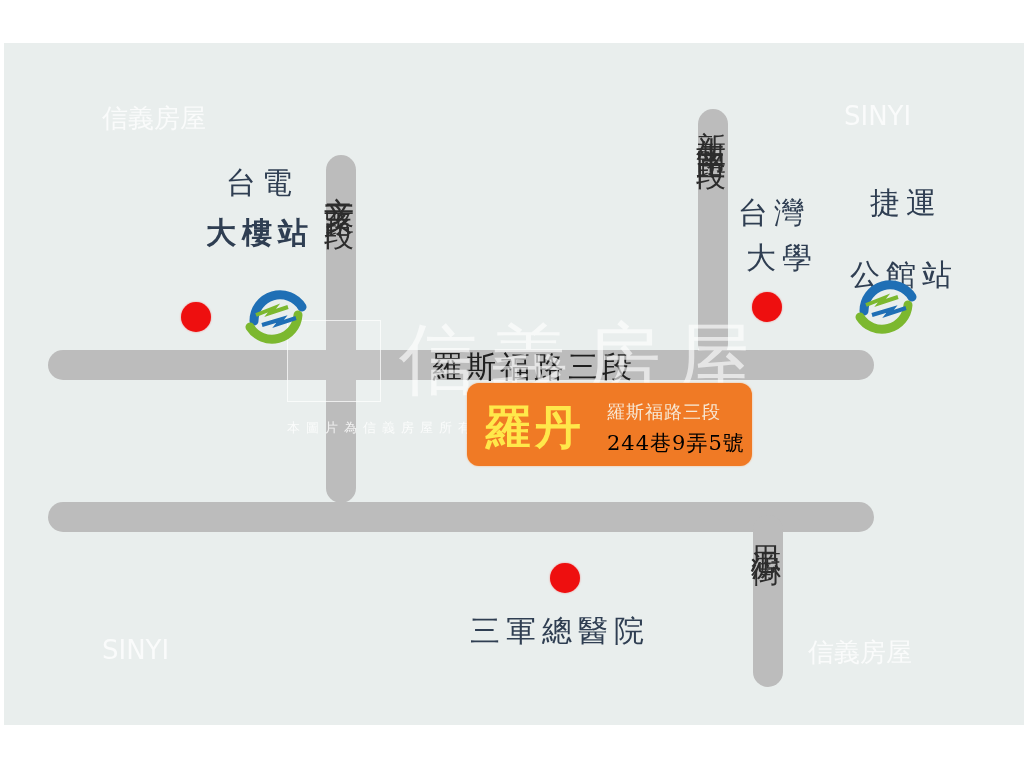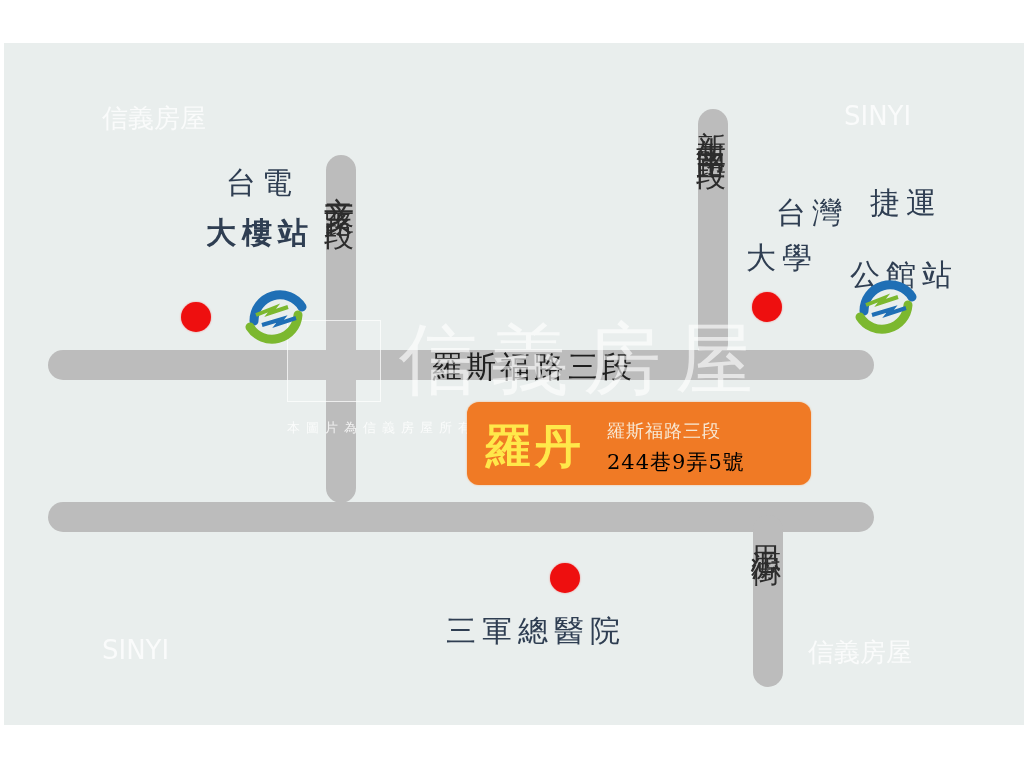--- a/index.html
+++ b/index.html
@@ -11,21 +11,21 @@
          font-size:30px;letter-spacing:6px;line-height:1;}
   .label{position:absolute;color:#2f3e52;font-size:30px;letter-spacing:6px;line-height:1.3;white-space:nowrap;}
   .dot{position:absolute;width:30px;height:30px;border-radius:50%;background:#ee0f0f;box-shadow:0 0 2px #f08080;}
   .mrt{position:absolute;width:72px;height:72px;}
   .wm{position:absolute;color:rgba(255,255,255,0.75);font-family:"DejaVu Sans","Liberation Sans",sans-serif;font-size:26px;}
   .bigwm{position:absolute;left:395px;top:265px;color:rgba(255,255,255,0.62);font-family:"DejaVu Sans","Liberation Sans",sans-serif;
          font-size:78px;letter-spacing:14px;white-space:nowrap;}
   .wmbox{position:absolute;left:283px;top:277px;width:92px;height:80px;border:1px solid rgba(255,255,255,0.7);background:rgba(255,255,255,0.12);}
   .wmline{position:absolute;left:283px;top:376px;color:rgba(255,255,255,0.8);font-family:"DejaVu Sans","Liberation Sans",sans-serif;
           font-size:13px;letter-spacing:6px;white-space:nowrap;}
-  .target{position:absolute;left:463px;top:359px;width:344px;height:83px;background:#f07a25;border-radius:12px;
+  .target{position:absolute;left:463px;top:340px;width:285px;height:83px;background:#f07a25;border-radius:12px;
           box-shadow:0 0 2px #f5b07a;}
   .target .name{position:absolute;left:18px;top:14px;color:#ffe84a;font-size:46px;font-weight:bold;letter-spacing:4px;}
   .target .addr1{position:absolute;left:140px;top:17px;color:#f7e8d4;font-size:18px;letter-spacing:1px;}
   .target .addr2{position:absolute;left:140px;top:46px;color:#000000;font-size:21px;letter-spacing:1px;}
   .roadlabel{position:absolute;color:#1f1f1f;font-size:30px;letter-spacing:4px;white-space:nowrap;}
 </style>
 </head>
 <body>
 
 <div class="map">
@@ -53,35 +53,35 @@
 
   <div class="label" style="left:222px;top:120px;text-align:center;">台電</div>
   <div class="label" style="left:202px;top:170px;font-weight:bold;">大樓站</div>
   <svg class="mrt" style="left:236px;top:238px;" viewBox="0 0 72 72">
     <path d="M14 40 A26 26 0 0 1 62 26" fill="none" stroke="#1f6fb5" stroke-width="9" stroke-linecap="round"></path>
     <path d="M58 34 A26 26 0 0 1 10 46" fill="none" stroke="#7cb82f" stroke-width="9" stroke-linecap="round"></path>
     <path d="M16 34 L34 27 L30 32 L48 26" fill="none" stroke="#7cb82f" stroke-width="4"></path>
     <path d="M22 44 L42 38 L38 43 L56 37" fill="none" stroke="#1f6fb5" stroke-width="4"></path>
   </svg>
 
-  <div class="label" style="left:772px;top:150px;">台灣</div>
+  <div class="label" style="left:734px;top:150px;">台灣</div>
   <div class="label" style="left:742px;top:195px;">大學</div>
   <div class="dot" style="left:748px;top:249px;"></div>
 
   <div class="label" style="left:866px;top:140px;text-align:center;">捷運</div>
   <div class="label" style="left:846px;top:188px;margin-top:24px;">公館站</div>
   <svg class="mrt" style="left:846px;top:228px;" viewBox="0 0 72 72">
     <path d="M14 40 A26 26 0 0 1 62 26" fill="none" stroke="#1f6fb5" stroke-width="9" stroke-linecap="round"></path>
     <path d="M58 34 A26 26 0 0 1 10 46" fill="none" stroke="#7cb82f" stroke-width="9" stroke-linecap="round"></path>
     <path d="M16 34 L34 27 L30 32 L48 26" fill="none" stroke="#7cb82f" stroke-width="4"></path>
     <path d="M22 44 L42 38 L38 43 L56 37" fill="none" stroke="#1f6fb5" stroke-width="4"></path>
   </svg>
 
   <div class="dot" style="left:546px;top:520px;"></div>
-  <div class="label" style="left:442px;top:568px;">三軍總醫院</div>
+  <div class="label" style="left:466px;top:568px;">三軍總醫院</div>
 
   <div class="target">
     <span class="name">羅丹</span>
     <span class="addr1">羅斯福路三段</span>
     <span class="addr2">244巷9弄5號</span>
   </div>
 
 </div>
 
 </body></html>

